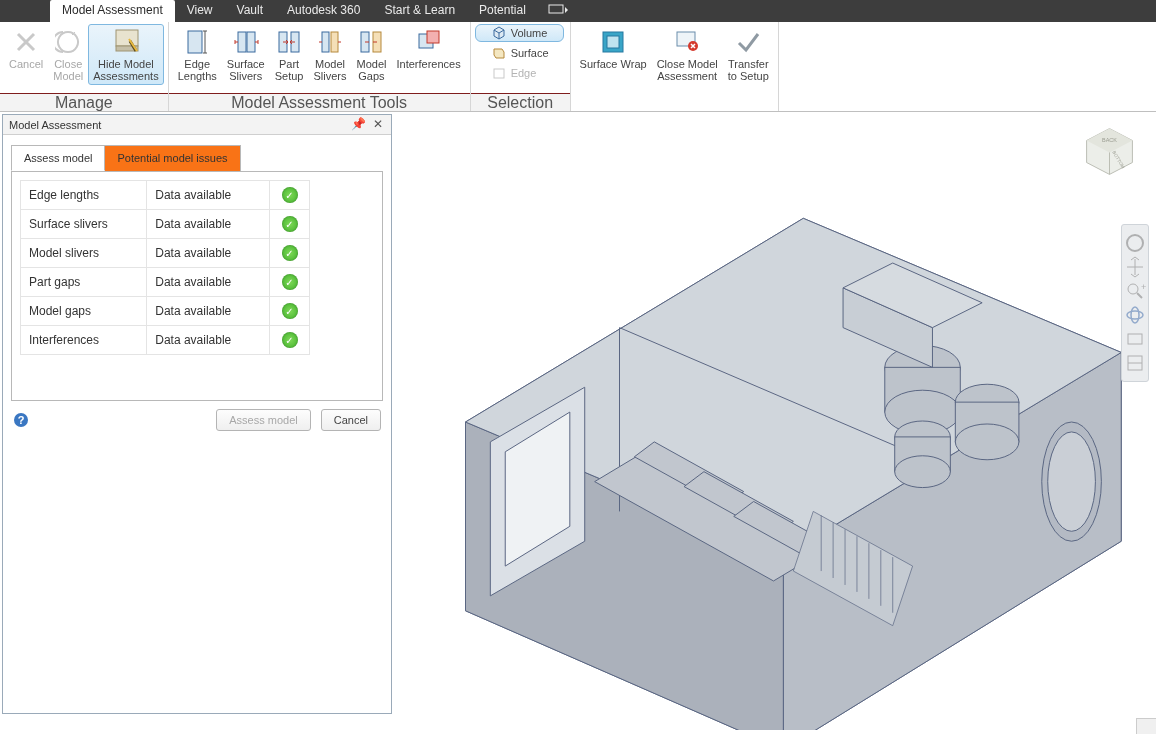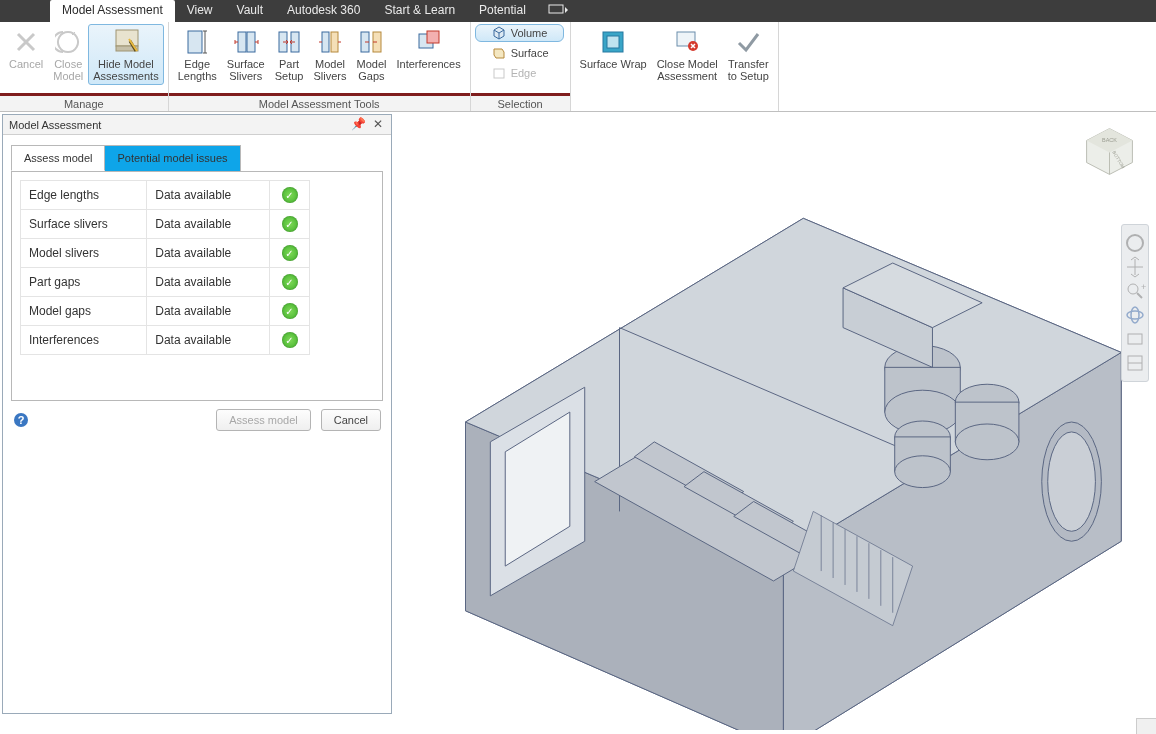--- a/index.html
+++ b/index.html
@@ -8,41 +8,41 @@
 
 .menubar { height: 22px; background: #3d3d3d; display: flex; align-items: stretch; padding-left: 50px; font-size: 12px; color: #eaeaea; }
 .menubar .tab { padding: 3px 12px 0 12px; cursor: default; }
 .menubar .tab.active { background: #fff; color: #2a2a2a; border-top-left-radius: 2px; border-top-right-radius: 2px; }
 .menubar .overflow { padding: 3px 10px; }
 
 
 .ribbon { height: 90px; background: #fff; border-bottom: 1px solid #bfbfbf; display: flex; }
 .rgroup { display: flex; flex-direction: column; border-right: 1px solid #d6d6d6; }
 .rgroup .tools { flex: 1; display: flex; align-items: flex-start; padding: 2px 4px; }
-.rgroup .title { height: 18px; background: #f3f3f3; border-top: 3px solid #7f1d1d; text-align: center; font-size: 11px; color: #555; line-height: 17px; }
+.rgroup .title { height: 18px; background: #f3f3f3; border-top: 1px solid #7f1d1d; text-align: center; font-size: 16px; color: #555; line-height: 17px; }
 .rbtn { display: flex; flex-direction: column; align-items: center; padding: 3px 4px 2px 4px; border: 1px solid transparent; border-radius: 3px; text-align: center; font-size: 11px; color: #444; line-height: 12px; }
 .rbtn.disabled { color: #a7a7a7; }
 .rbtn.active { background: linear-gradient(#eaf4fb,#cfe8f8); border-color: #7fb8e0; justify-content: flex-end; }
 .rbtn .ico { width: 28px; height: 28px; margin-bottom: 2px; display:flex; align-items:center; justify-content:center; }
 .rbtn span.lbl { display:block; white-space: pre; }
 
 .selpanel { display:flex; flex-direction:column; gap:2px; padding:3px 5px; }
 .selrow { display:flex; align-items:center; gap:5px; font-size:11px; color:#444; padding:1px 16px; border:1px solid transparent; border-radius:6px;}
 .selrow.active{ background:linear-gradient(#eaf4fb,#cfe8f8); border-color:#7fb8e0;}
 .selrow.disabled{ color:#b4b4b4;}
 .selrow .sico{ width:14px; height:14px; }
 
 
 .workspace { position: relative; height: calc(734px - 22px - 90px); background: #fff; }
 .panel { position:absolute; left:2px; top:2px; width:390px; height:600px; border:1px solid #9aaab9; background:#fff; display:flex; flex-direction:column;}
 .panel-header{ height:20px; background:#f3f3f3; border-bottom:1px solid #cfcfcf; display:flex; align-items:center; font-size:11px; color:#333; padding-left:6px;}
 .panel-header .spacer{flex:1;}
 .panel-header .hicon{ width:14px; height:14px; margin-right:6px; font-size:12px; line-height:12px; text-align:center; color:#555;}
 .tabs{ display:flex; margin:10px 8px 0 8px; font-size:11px;}
-.ptab{ padding:6px 12px; border:1px solid #b8b8b8; background:#0ea5e9; margin-right:-1px; border-bottom:none; color:#333;}
+.ptab{ padding:6px 12px; border:1px solid #b8b8b8; background:#f97316; margin-right:-1px; border-bottom:none; color:#333;}
 .ptab.current{ background:#fff; border-bottom:1px solid #fff; position:relative; z-index:2;}
 .tabcontent{ margin:0 8px; border:1px solid #b8b8b8; height:230px; background:#fff; padding:8px;}
 .assess-table{ width:290px; border-collapse:collapse; font-size:12px; color:#333;}
 .assess-table td{ border:1px solid #e4e4e4; padding:6px 8px;}
 .assess-table td.chk{ width:40px; text-align:center;}
 .greencheck{ width:16px;height:16px;border-radius:50%; background:radial-gradient(#7ed957,#3fae2a); display:inline-flex; align-items:center; justify-content:center; color:#fff; font-size:10px; box-shadow: inset 0 0 2px rgba(0,0,0,.3);}
 .panel-buttons{ display:flex; justify-content:flex-end; gap:10px; padding:8px 10px; align-items:center;}
 .panel-buttons .help{ margin-right:auto; width:16px;height:16px;}
 .pbtn{ border:1px solid #b4b4b4; background:linear-gradient(#fdfdfd,#efefef); border-radius:3px; padding:4px 12px; font-size:11px; color:#444;}
 .pbtn.disabled{ color:#a8a8a8;}

